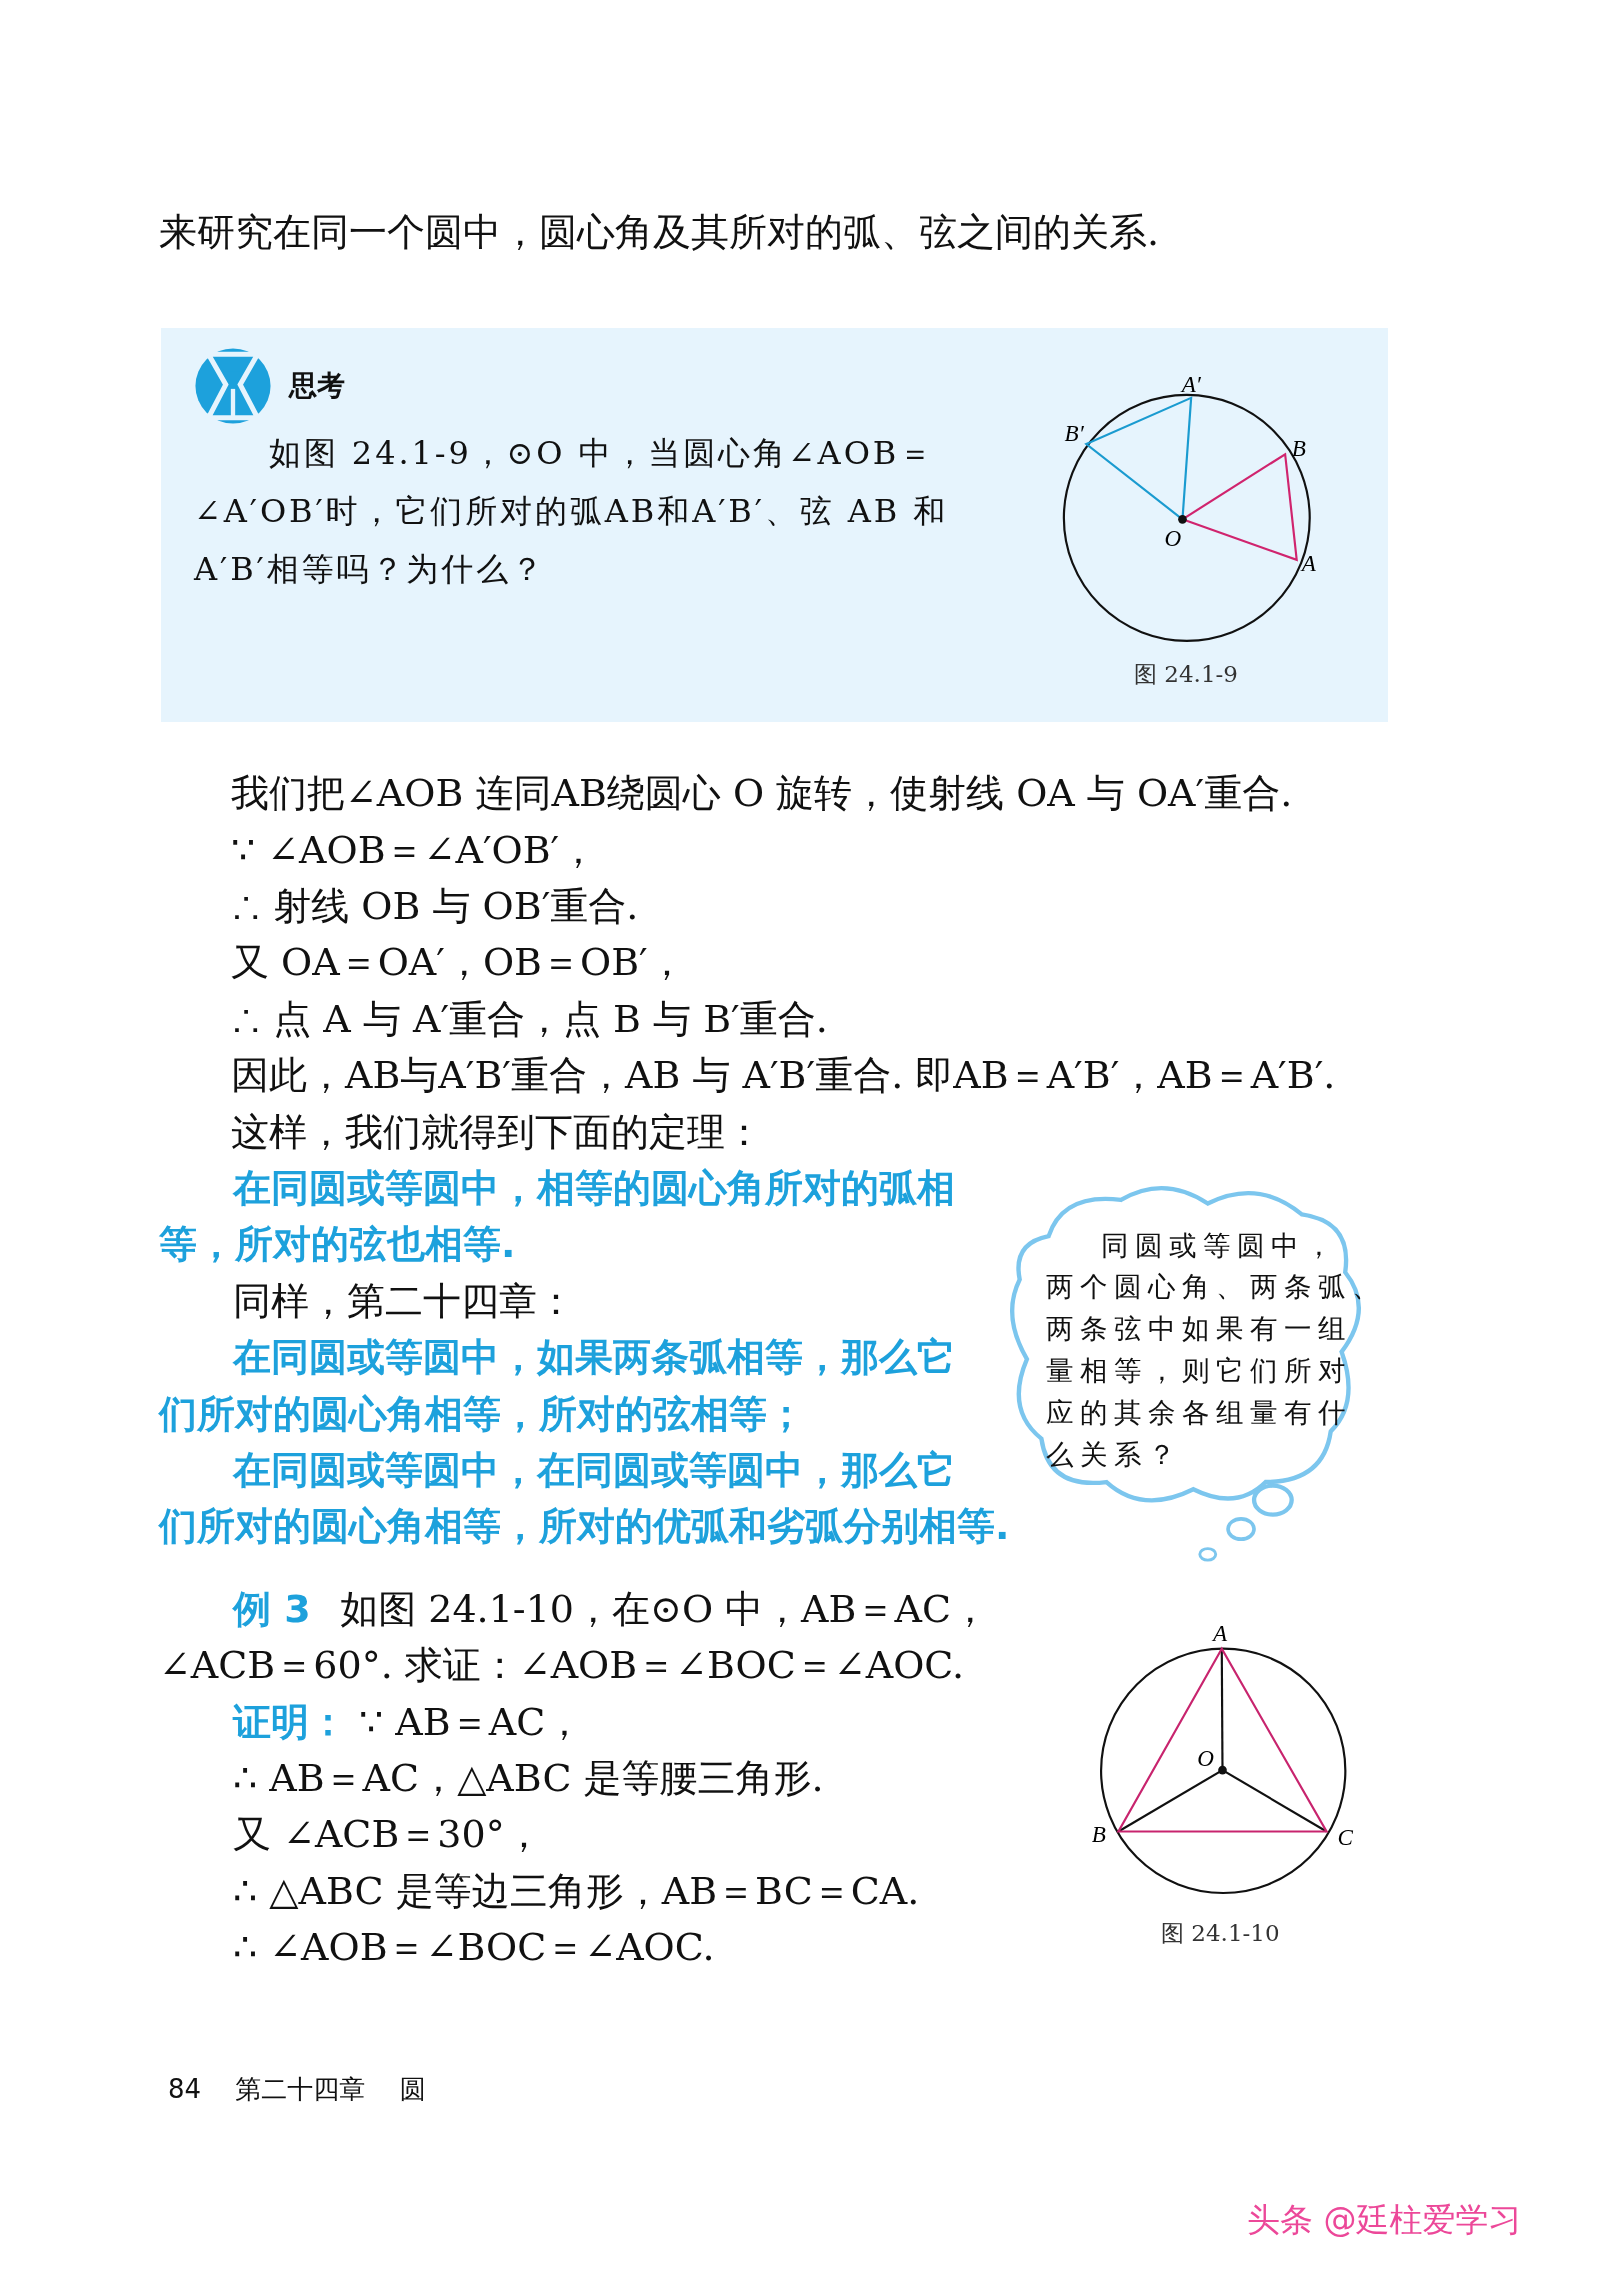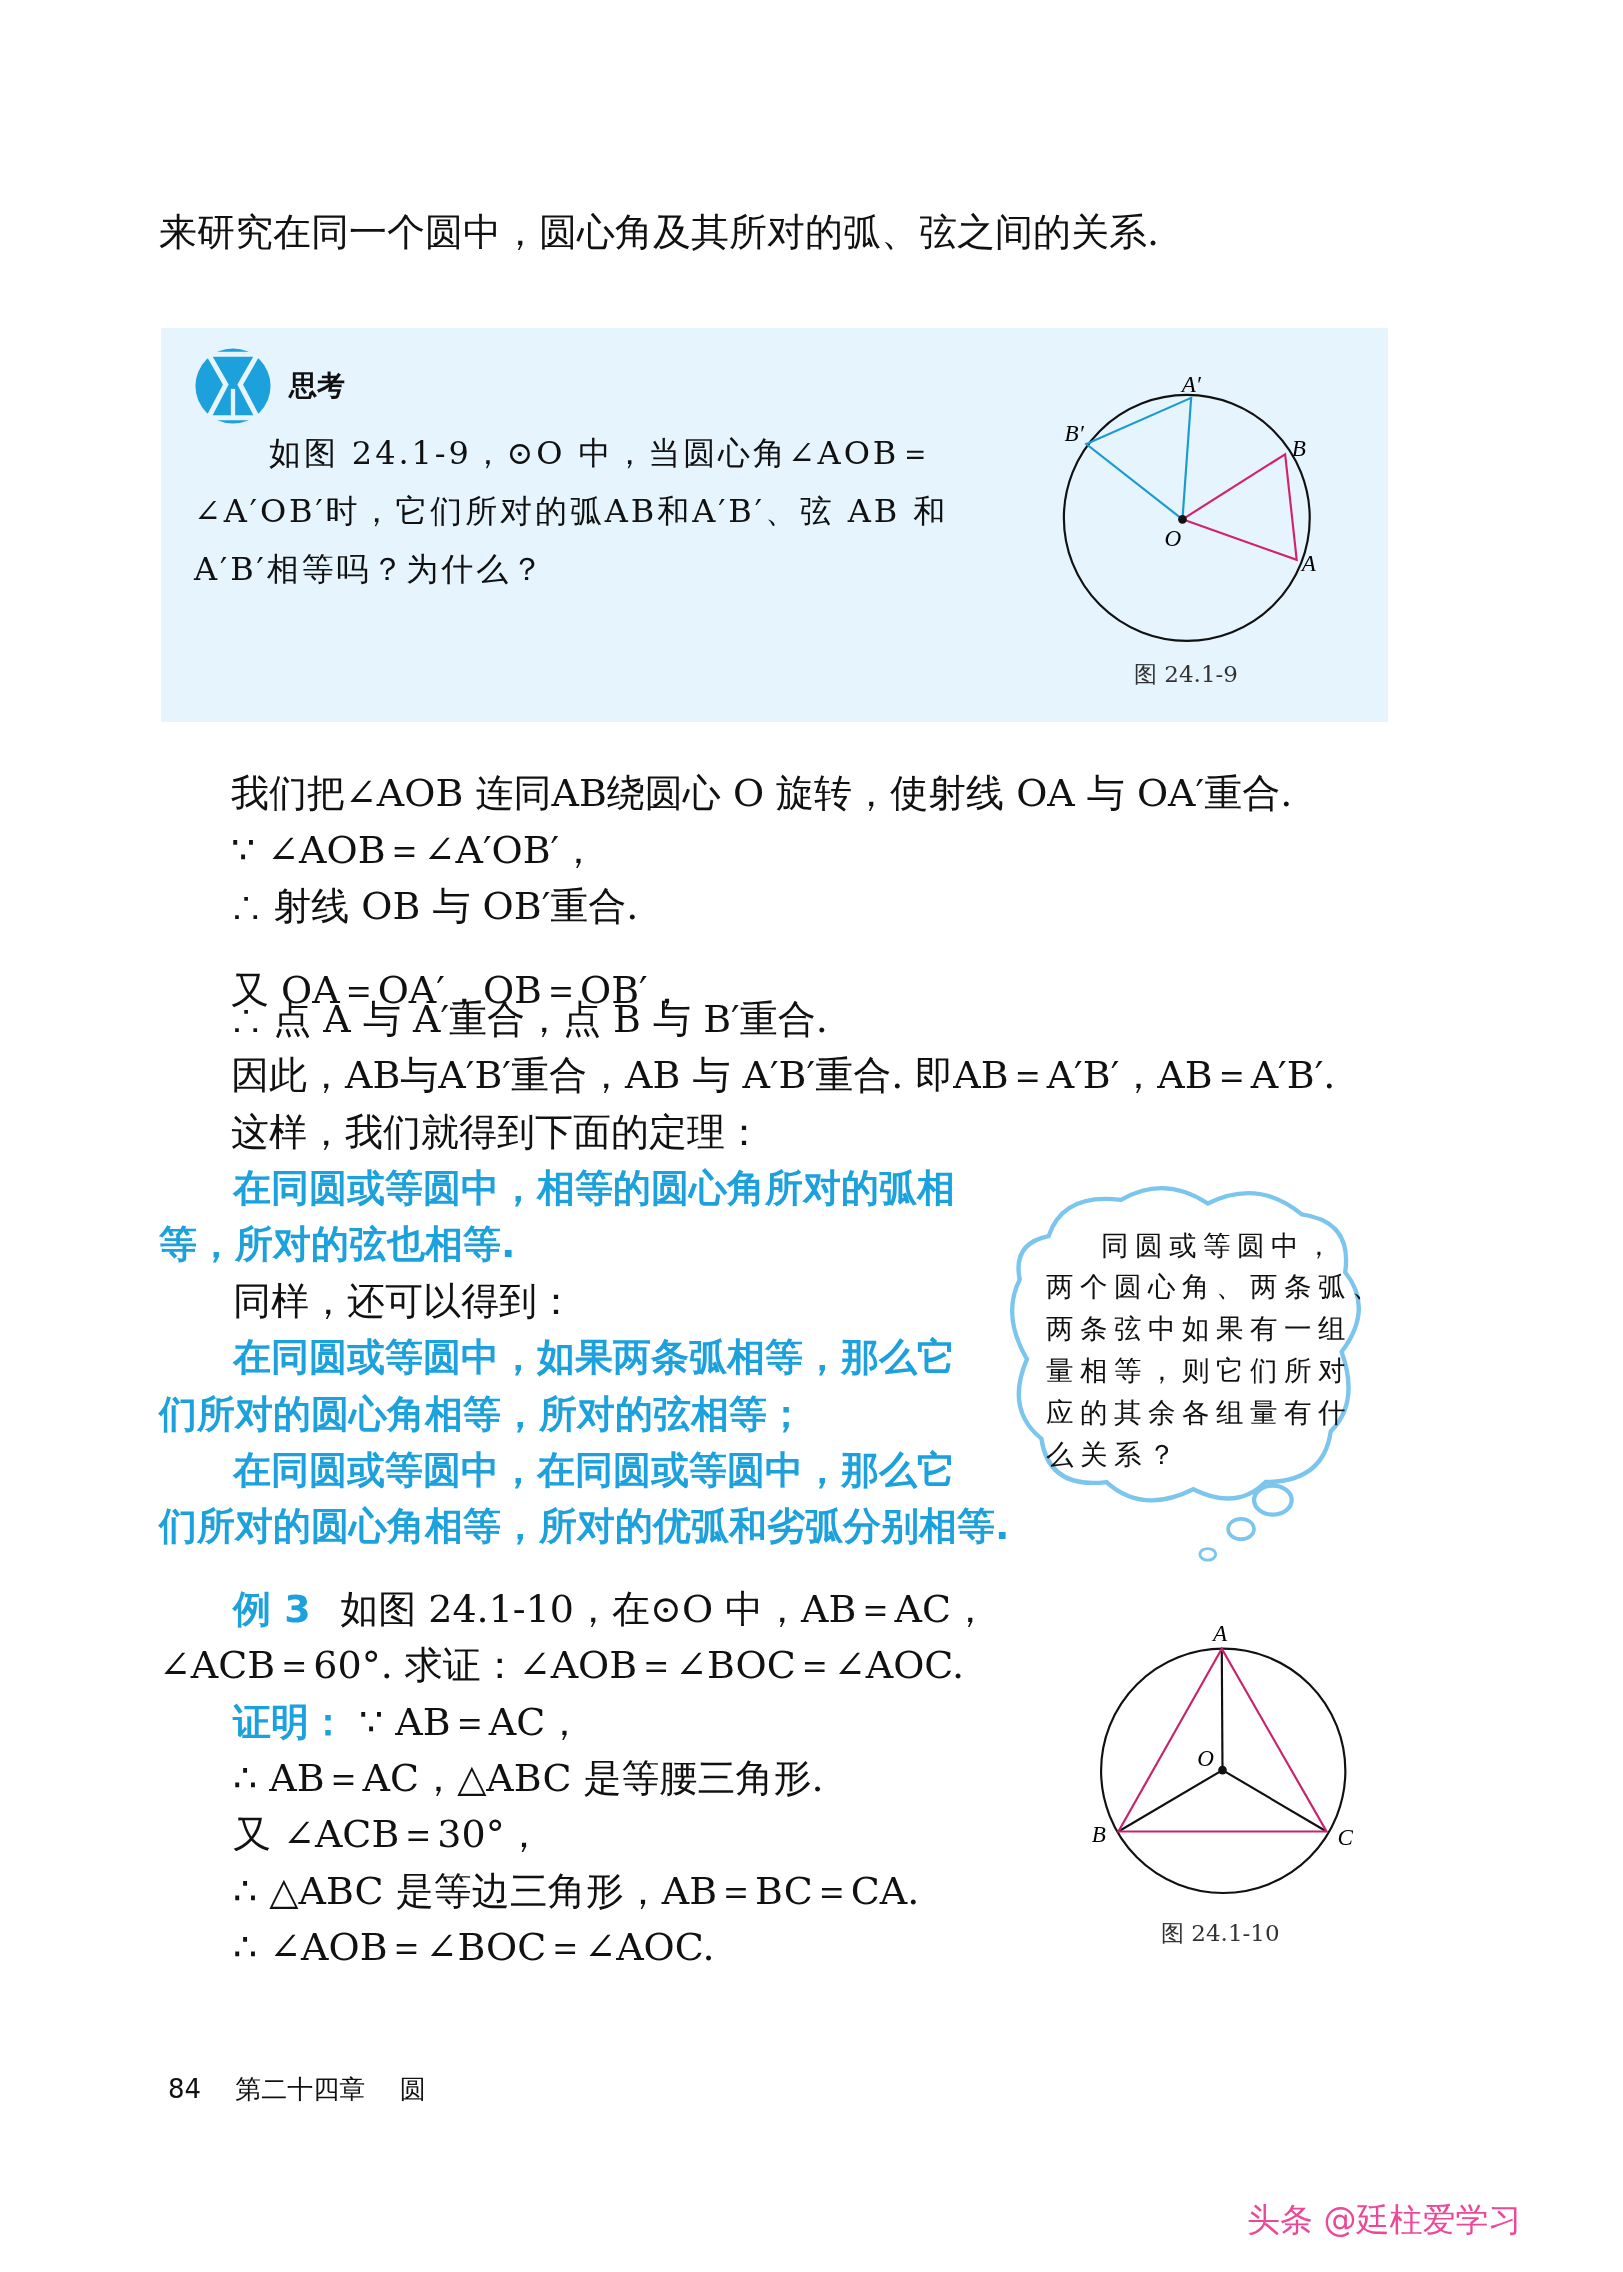--- a/index.html
+++ b/index.html
@@ -48,28 +48,28 @@
   <text x="52" y="130" font-size="32" font-style="italic" font-family="Liberation Serif, serif">B′</text>
   <text x="366" y="150" font-size="32" font-style="italic" font-family="Liberation Serif, serif">B</text>
   <text x="380" y="310" font-size="32" font-style="italic" font-family="Liberation Serif, serif">A</text>
   <text x="190" y="275" font-size="32" font-style="italic" font-family="Liberation Serif, serif">O</text>
 </svg>
 <div class="abs caption" style="left:1134px; top:659px;">图 24.1-9</div>
 
 <div class="line" style="left:231px; top:772px;">我们把∠AOB 连同AB绕圆心 O 旋转，使射线 OA 与 OA′重合.</div>
 <div class="line" style="left:231px; top:829px;">∵  ∠AOB＝∠A′OB′，</div>
 <div class="line" style="left:231px; top:885px;">∴  射线 OB 与 OB′重合.</div>
-<div class="line" style="left:231px; top:941px;margin-top:28px;">又  OA＝OA′，OB＝OB′，</div>
+<div class="line" style="left:231px; top:941px;">又  OA＝OA′，OB＝OB′，</div>
 <div class="line" style="left:231px; top:998px;">∴  点 A 与 A′重合，点 B 与 B′重合.</div>
 <div class="line" style="left:231px; top:1054px;">因此，AB与A′B′重合，AB 与 A′B′重合. 即AB＝A′B′，AB＝A′B′.</div>
 <div class="line" style="left:231px; top:1111px;">这样，我们就得到下面的定理：</div>
 
 <div class="line blue" style="left:233px; top:1167px;">在同圆或等圆中，相等的圆心角所对的弧相</div>
 <div class="line blue" style="left:159px; top:1223px;">等，所对的弦也相等.</div>
-<div class="line" style="left:233px; top:1280px;">同样，还可以得到：</div>
+<div class="line" style="left:233px; top:1280px;">同样，第二十四章：</div>
 <div class="line blue" style="left:233px; top:1336px;">在同圆或等圆中，如果两条弧相等，那么它</div>
 <div class="line blue" style="left:159px; top:1393px;">们所对的圆心角相等，所对的弦相等；</div>
 <div class="line blue" style="left:233px; top:1449px;">在同圆或等圆中，在同圆或等圆中，那么它</div>
 <div class="line blue" style="left:159px; top:1505px;">们所对的圆心角相等，所对的优弧和劣弧分别相等.</div>
 
 <svg class="abs" style="left:998px; top:1171px;" width="434" height="434" viewBox="0 0 600 600">
   <path d="M70 90 Q90 30 170 40 Q230 5 290 45 Q360 10 420 60 Q490 70 480 140 Q520 190 475 250 Q500 320 460 360 Q450 430 370 430 Q330 470 270 440 Q200 475 150 430 Q70 440 60 370 Q10 330 40 260 Q5 200 30 150 Q20 100 70 90 Z" fill="#ffffff" stroke="#7cc6ee" stroke-width="6"></path>
   <ellipse cx="380" cy="455" rx="26" ry="20" fill="#fff" stroke="#7cc6ee" stroke-width="6"></ellipse>
   <ellipse cx="336" cy="495" rx="18" ry="14" fill="#fff" stroke="#7cc6ee" stroke-width="5"></ellipse>
   <ellipse cx="290" cy="530" rx="11" ry="8" fill="#fff" stroke="#7cc6ee" stroke-width="4"></ellipse>

